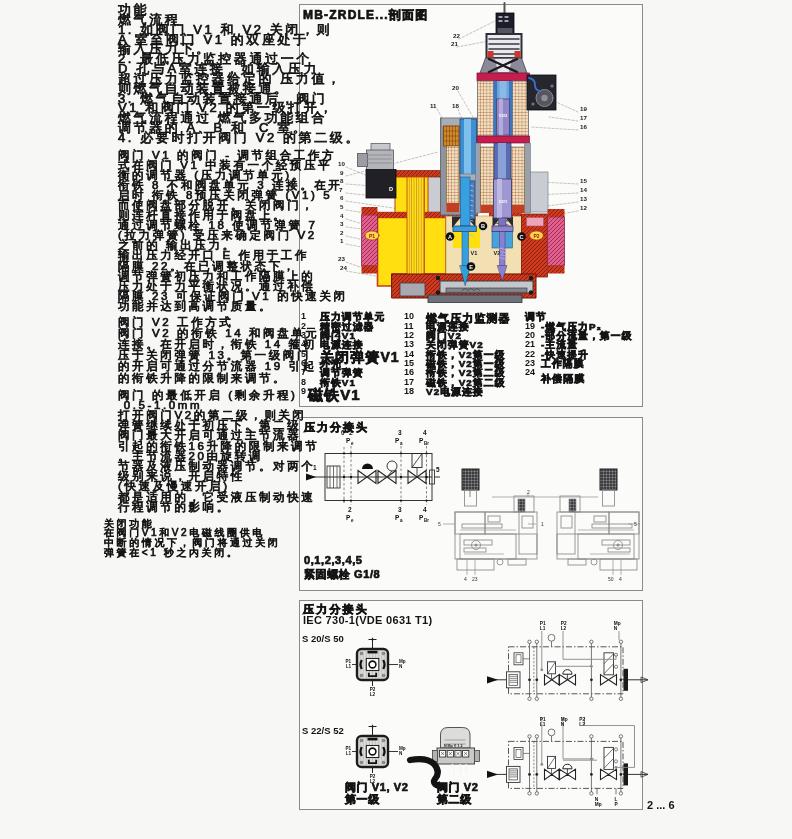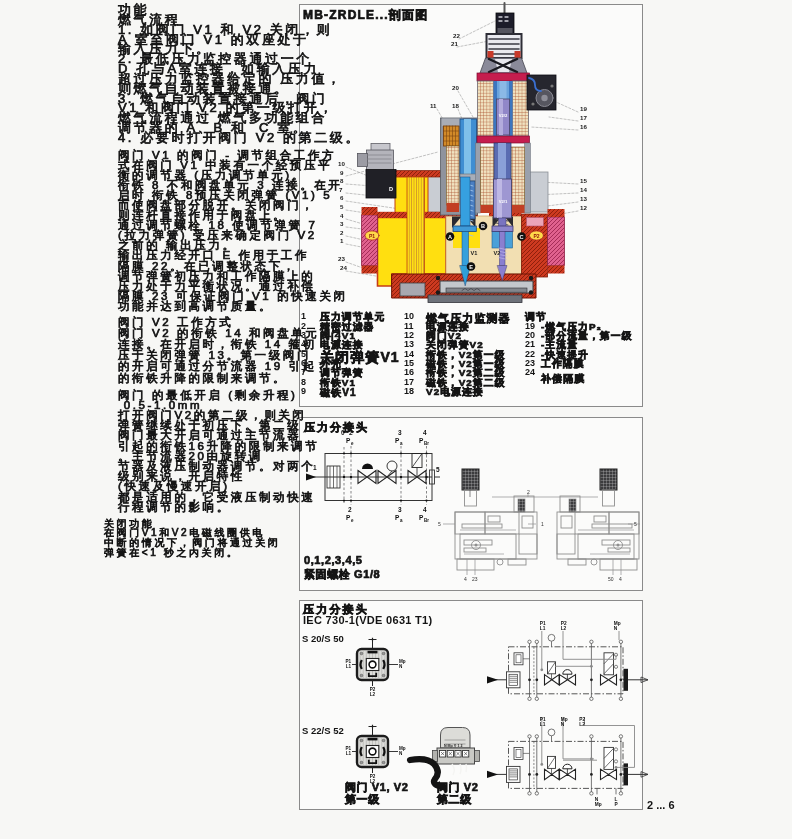--- a/index.html
+++ b/index.html
@@ -57,21 +57,21 @@
 <div class="t b cjk" style="left:320px;top:339.4px;font-size:9.8px;letter-spacing:1.1px">电源连接</div>
 <div class="t b" style="left:301px;top:348.7px;font-size:9px">5</div>
 <div class="t b cjk" style="left:320px;top:348.7px;font-size:14px;letter-spacing:1.1px">关闭弹簧V1</div>
 <div class="t b" style="left:301px;top:358.1px;font-size:9px">6</div>
 <div class="t b cjk" style="left:320px;top:358.1px;font-size:9.8px;letter-spacing:1.1px">外壳</div>
 <div class="t b" style="left:301px;top:367.4px;font-size:9px">7</div>
 <div class="t b cjk" style="left:320px;top:367.4px;font-size:9.8px;letter-spacing:1.1px">调节弹簧</div>
 <div class="t b" style="left:301px;top:376.8px;font-size:9px">8</div>
 <div class="t b cjk" style="left:320px;top:376.8px;font-size:9.8px;letter-spacing:1.1px">衔铁V1</div>
 <div class="t b" style="left:301px;top:386.1px;font-size:9px">9</div>
-<div class="t b cjk" style="left:320px;top:386.1px;font-size:10px;letter-spacing:1.1px">磁铁V1</div>
+<div class="t b cjk" style="left:308px;top:386.1px;font-size:15px;letter-spacing:1.1px">磁铁V1</div>
 
 <div class="t b" style="left:404px;top:311.3px;font-size:9px">10</div>
 <div class="t b cjk" style="left:426px;top:311.3px;font-size:11px;letter-spacing:1.1px">燃气压力监测器</div>
 <div class="t b" style="left:404px;top:320.7px;font-size:9px">11</div>
 <div class="t b cjk" style="left:426px;top:320.7px;font-size:9.8px;letter-spacing:1.1px">电源连接</div>
 <div class="t b" style="left:404px;top:330.0px;font-size:9px">12</div>
 <div class="t b cjk" style="left:426px;top:330.0px;font-size:9.8px;letter-spacing:1.1px">阀门V2</div>
 <div class="t b" style="left:404px;top:339.4px;font-size:9px">13</div>
 <div class="t b cjk" style="left:426px;top:339.4px;font-size:9.8px;letter-spacing:1.1px">关闭弹簧V2</div>
 <div class="t b" style="left:404px;top:348.7px;font-size:9px">14</div>

